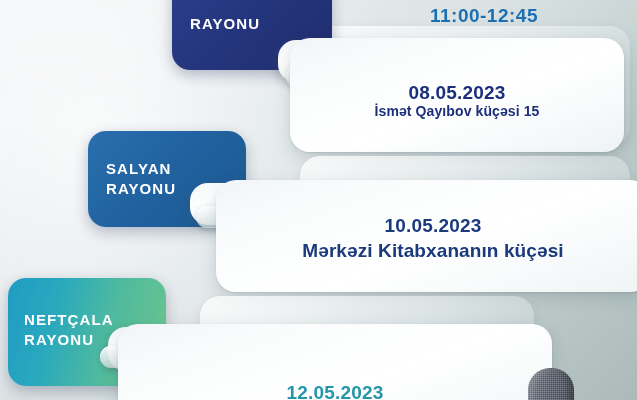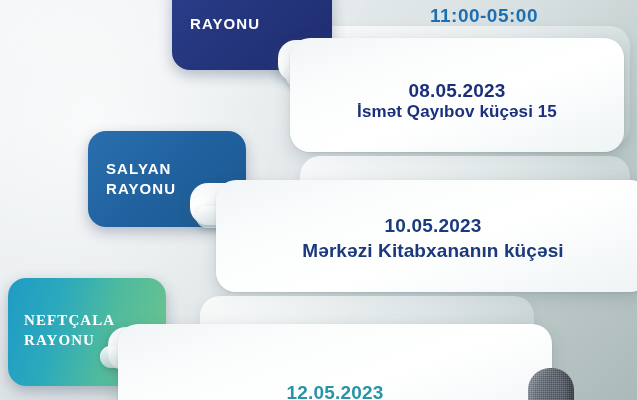--- a/index.html
+++ b/index.html
@@ -209,25 +209,25 @@
       <span class="badge-line">RAYONU</span>
     </div>
 
     <div class="tongue" style="left:278px; top:40px; width:40px; height:42px;"></div>
 
     <div class="connector" style="left:286px; top:66px; width:76px;"></div>
     <div class="connector-dot" style="left:348px; top:66px;"></div>
 
     <div class="card" style="left:290px; top:38px; width:334px; height:114px; padding:8px 32px 10px;">
       <div class="card-date" style="font-size:19px; color:#1b2f7d; margin-top:14px;">08.05.2023</div>
-      <div class="card-address" style="font-size:17px; color:#1b2f7d; ">İsmət Qayıbov küçəsi 15</div>
-    </div>
-  </div>
-
-  <div class="time-label" style="left:430px; top:5px; font-size:19px; color:#1c6fb0;">11:00-05:00</div>
+      <div class="card-address" style="font-size:14px; color:#1b2f7d; ">İsmət Qayıbov küçəsi 15</div>
+    </div>
+  </div>
+
+  <div class="time-label" style="left:430px; top:5px; font-size:19px; color:#1c6fb0;">11:00-12:45</div>
 
   <div class="row">
 
     <div class="ghost-card" style="left:300px; top:156px; width:330px; height:120px;"></div>
 
     <div class="badge badge-blue" style="left:88px; top:131px; width:158px; height:96px;
                 padding:0 0 0 18px; font-size:15px;">
       <span class="badge-line">SALYAN</span>
       <span class="badge-line">RAYONU</span>
     </div>
@@ -241,21 +241,21 @@
       <div class="card-date" style="font-size:19px; color:#1b3a7d; margin-top:8px;">10.05.2023</div>
       <div class="card-address" style="font-size:19px; color:#1b3a7d; margin-top:2px;">Mərkəzi Kitabxananın küçəsi</div>
     </div>
   </div>
 
   <div class="row">
 
     <div class="ghost-card" style="left:200px; top:296px; width:334px; height:120px;"></div>
 
     <div class="badge badge-teal" style="left:8px; top:278px; width:158px; height:108px;
-                padding:0 0 4px 16px; font-size:15px;font-family:Liberation Serif, serif;">
+                padding:0 0 4px 16px; font-size:15px;">
       <span class="badge-line">NEFTÇALA</span>
       <span class="badge-line">RAYONU</span>
     </div>
 
     <div class="tongue" style="left:108px; top:327px; width:40px; height:44px;"></div>
 
     <div class="connector" style="left:100px; top:346px; width:92px;"></div>
     <div class="connector-dot" style="left:178px; top:346px;"></div>
 
     <div class="card" style="left:118px; top:324px; width:434px; height:112px; padding:6px 14px 8px;">

